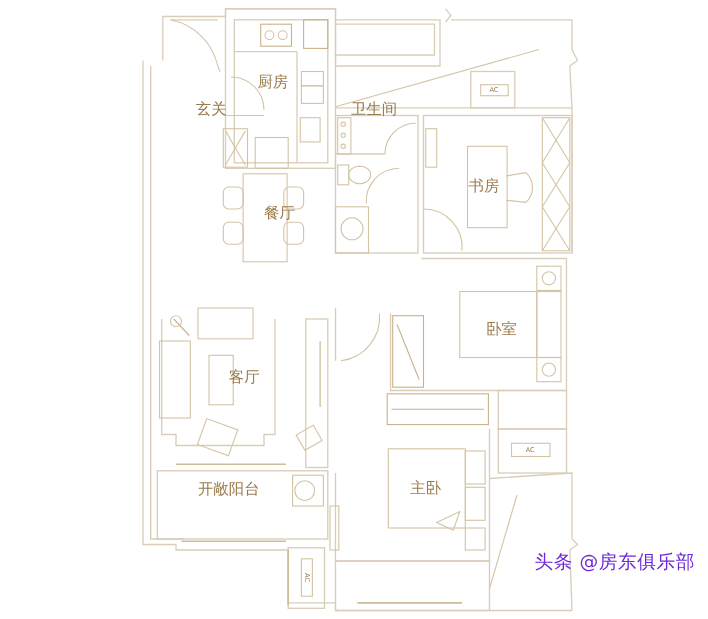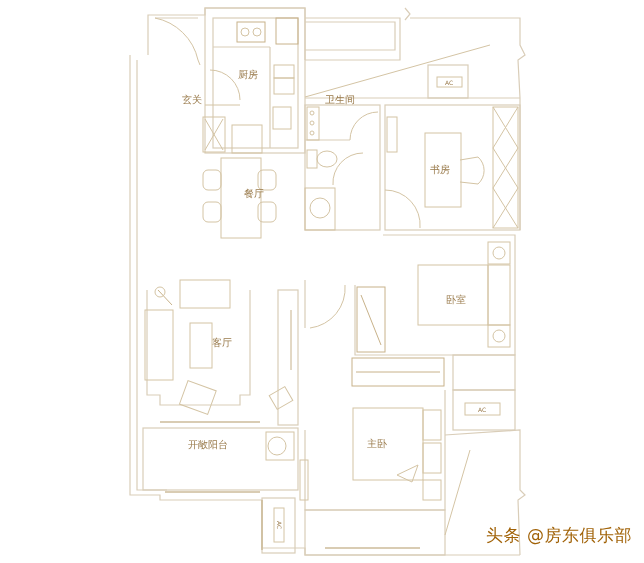--- a/index.html
+++ b/index.html
@@ -2,23 +2,23 @@
 <html><head>
 <meta charset="utf-8">
 <style>
   html,body{margin:0;padding:0;background:#ffffff;}
   #canvas{position:relative;width:644px;height:563px;overflow:hidden;background:#ffffff;font-family:"DejaVu Sans",sans-serif;}
   svg{position:absolute;left:0;top:0;}
   .w{fill:none;stroke:#d9cdb8;stroke-width:1.2;}
   .wt{fill:none;stroke:#cdbb9a;stroke-width:1.5;}
   .f{fill:none;stroke:#d4c4a4;stroke-width:1;}
   .fd{fill:none;stroke:#c8b28a;stroke-width:1;}
-  .label{position:absolute;font-size:10px;color:#9a7b4c;white-space:nowrap;transform:translate(-50%,-50%);font-family:Liberation Mono, monospace;}
+  .label{position:absolute;font-size:14px;color:#9a7b4c;white-space:nowrap;transform:translate(-50%,-50%);font-family:Liberation Mono, monospace;}
   .ac{position:absolute;font-size:6px;color:#9a7b4c;transform:translate(-50%,-50%);}
-  .wm{position:absolute;left:486px;top:524px;font-size:17px;color:#a16207;font-family:"DejaVu Sans",sans-serif;white-space:nowrap;letter-spacing:0.5px;}
+  .wm{position:absolute;left:486px;top:499px;font-size:17px;color:#6d28d9;font-family:"DejaVu Sans",sans-serif;white-space:nowrap;letter-spacing:0.5px;}
 </style>
 </head>
 <body>
 
 <div id="canvas">
 <svg width="644" height="563" viewBox="0 0 644 563">
 
   <g>
     <polyline class="w" points="130,55 130,495 160,495 160,500 262,500 262,548 305,548 305,555 520,555"></polyline>
     <polyline class="w" points="137,60 137,490 167,490"></polyline>
@@ -163,21 +163,21 @@
   </g>
 </svg>
 
 <div class="label" style="left:192px;top:100px">玄关</div>
 <div class="label" style="left:248px;top:75px">厨房</div>
 <div class="label" style="left:340px;top:100px">卫生间</div>
 <div class="label" style="left:440px;top:170px">书房</div>
 <div class="label" style="left:254px;top:194px">餐厅</div>
 <div class="label" style="left:222px;top:343px">客厅</div>
 <div class="label" style="left:456px;top:300px">卧室</div>
-<div class="label" style="left:377px;top:444px">主卧</div>
+<div class="label" style="left:387px;top:444px">主卧</div>
 <div class="label" style="left:208px;top:445px">开敞阳台</div>
 
 <div class="ac" style="left:449px;top:82px">AC</div>
 <div class="ac" style="left:482px;top:409px">AC</div>
 <div class="ac" style="left:279px;top:525px;transform:translate(-50%,-50%) rotate(90deg)">AC</div>
 
 <div class="wm">头条 @房东俱乐部</div>
 </div>
 
 </body></html>

